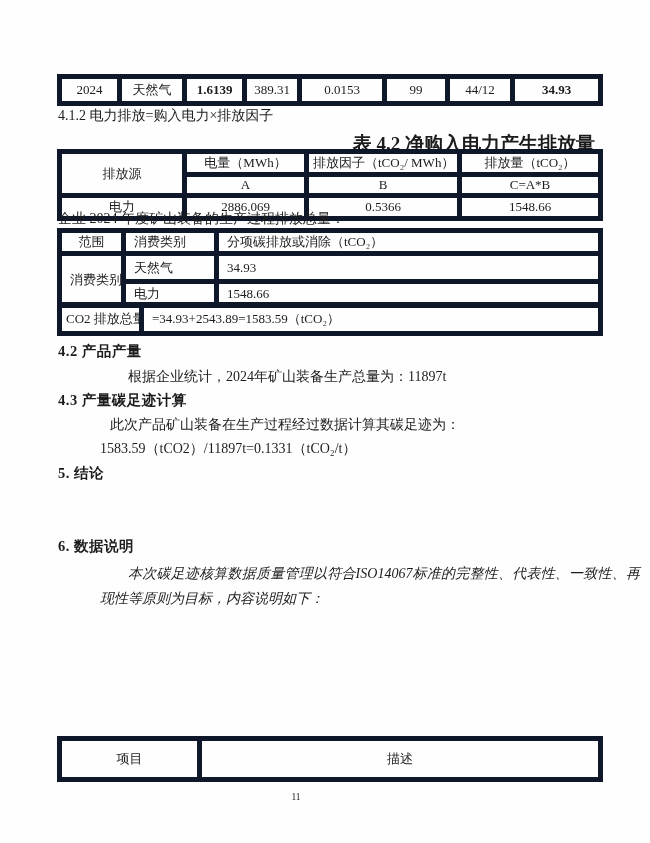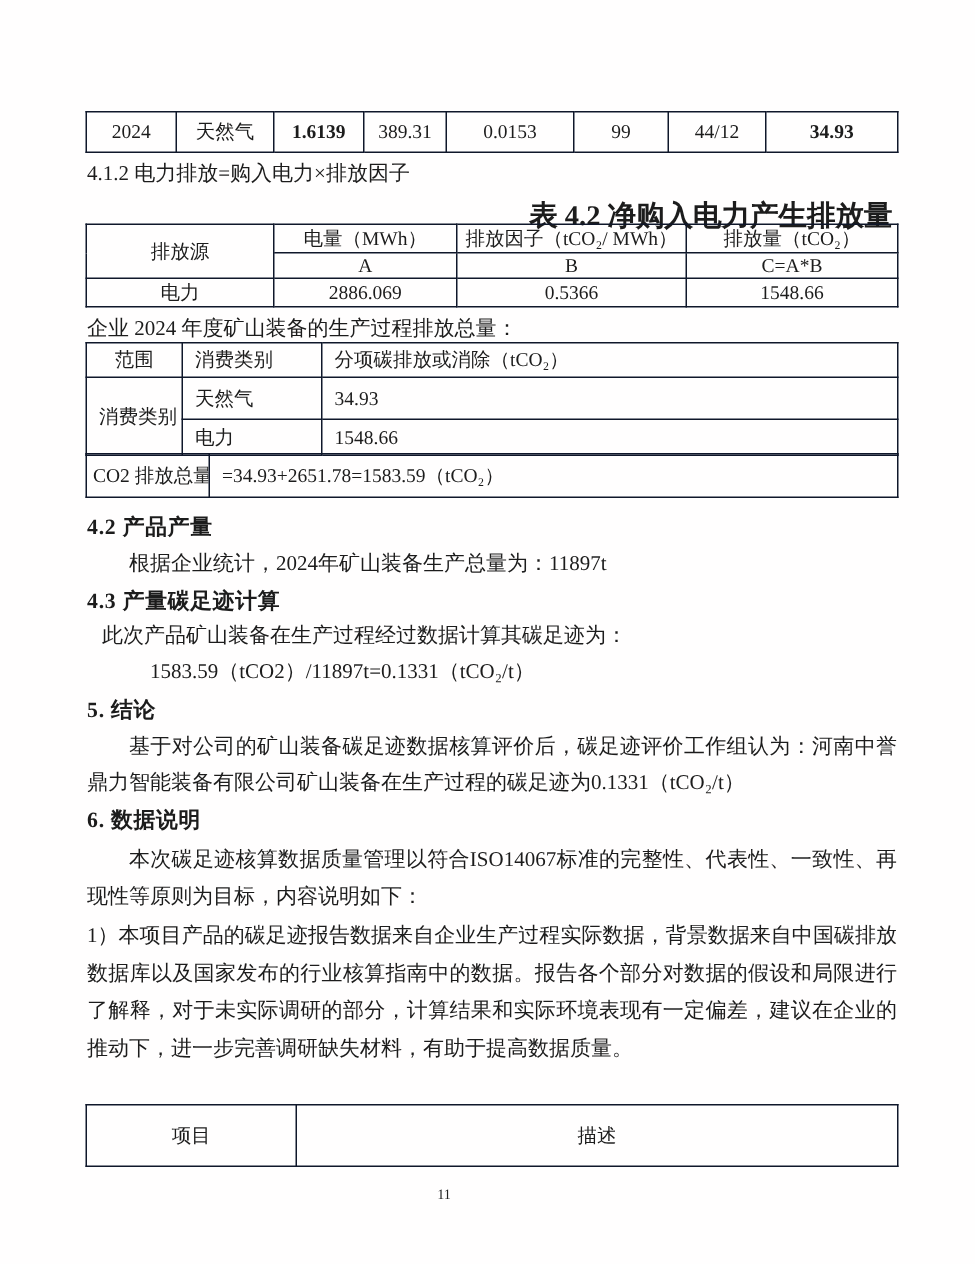--- a/index.html
+++ b/index.html
@@ -3,31 +3,31 @@
 <meta charset="utf-8">
 <style>
   html,body{margin:0;padding:0;background:#ffffff;}
   .page{
     position:relative;width:650px;height:843px;background:#fffefe;overflow:hidden;
     font-family:"Liberation Serif","DejaVu Serif",serif;color:#1c1c1c;
   }
   .abs{position:absolute;}
   .tbl{border-collapse:collapse;table-layout:fixed;}
   .tbl td{
-    border:1px solid #0f172a;font-size:13px;text-align:center;vertical-align:middle;
+    border:5px solid #0f172a;font-size:13px;text-align:center;vertical-align:middle;
     padding:0 4px;overflow:hidden;white-space:nowrap;
   }
   .tbl td.left{text-align:left;padding-left:8px;}
   .bold{font-weight:bold;}
   .heading{font-weight:bold;font-size:14.5px;letter-spacing:0.5px;}
   .plainline{font-size:14px;}
   .caption{font-weight:bold;font-size:19px;text-align:right;width:540px;}
   .para{font-size:14px;line-height:24px;text-align:justify;width:540px;}
   .para.lh25{line-height:25px;}
-  .indent2{text-indent:2em;}
+  .indent2{text-indent:2em;margin-left:42px;}
   .indent3{text-indent:3em;}
   .pagenum{width:592px;text-align:center;font-size:9.5px;color:#222;}
 </style>
 </head>
 <body>
 
 <div class="page">
 
   <table class="tbl abs" style="top:74px;left:57px;width:541px;">
     <colgroup>
@@ -113,38 +113,36 @@
     </table>
 
   <table class="tbl abs" style="top:302px;left:57px;width:541px;">
     <colgroup>
         <col style="width:82px">
         <col style="width:459px">
       </colgroup>
     <tbody>
         <tr style="height:29px">
       <td class="left" style="padding-left:4px">CO2 排放总量</td>
-      <td class="left">=34.93+2651.78=1583.59（tCO₂）</td>
+      <td class="left">=34.93+2543.89=1583.59（tCO₂）</td>
     </tr>
   </tbody>
     </table>
 
   <div class="abs heading" style="top:342px;left:58px;">4.2 产品产量</div>
   <div class="abs para indent2" style="top:365px;left:58px;">根据企业统计，2024年矿山装备生产总量为：11897t</div>
 
   <div class="abs heading" style="top:391px;left:58px;">4.3 产量碳足迹计算</div>
   <div class="abs para indent2" style="top:413px;left:40px;">此次产品矿山装备在生产过程经过数据计算其碳足迹为：</div>
   <div class="abs para indent3" style="top:437px;left:58px;">1583.59（tCO2）/11897t=0.1331（tCO₂/t）</div>
 
   <div class="abs heading" style="top:464px;left:58px;">5. 结论</div>
-  <div class="abs para indent2" style="top:487px;left:58px;">基于对公司的矿山装备碳足迹数据核算评价后，碳足迹评价工作组认为：河南中誉鼎力智能装备有限公司矿山装备在生产过程的碳足迹为0.1331（tCO₂/t）</div>
 
   <div class="abs heading" style="top:537px;left:58px;">6. 数据说明</div>
-  <div class="abs para lh25 indent2" style="top:561px;left:58px;">本次碳足迹核算数据质量管理以符合ISO14067标准的完整性、代表性、一致性、再现性等原则为目标，内容说明如下：</div>
-  <div class="abs para lh25" style="top:612px;left:58px;">1）本项目产品的碳足迹报告数据来自企业生产过程实际数据，背景数据来自中国碳排放数据库以及国家发布的行业核算指南中的数据。报告各个部分对数据的假设和局限进行了解释，对于未实际调研的部分，计算结果和实际环境表现有一定偏差，建议在企业的推动下，进一步完善调研缺失材料，有助于提高数据质量。</div>
+  <div class="abs para lh25 indent2" style="top:561px;left:58px;font-style:italic;">本次碳足迹核算数据质量管理以符合ISO14067标准的完整性、代表性、一致性、再现性等原则为目标，内容说明如下：</div>
 
   <table class="tbl abs" style="top:736px;left:57px;width:541px;">
     <colgroup>
         <col style="width:140px">
         <col style="width:401px">
       </colgroup>
     <tbody>
         <tr style="height:41px">
       <td>项目</td>
       <td>描述</td>

